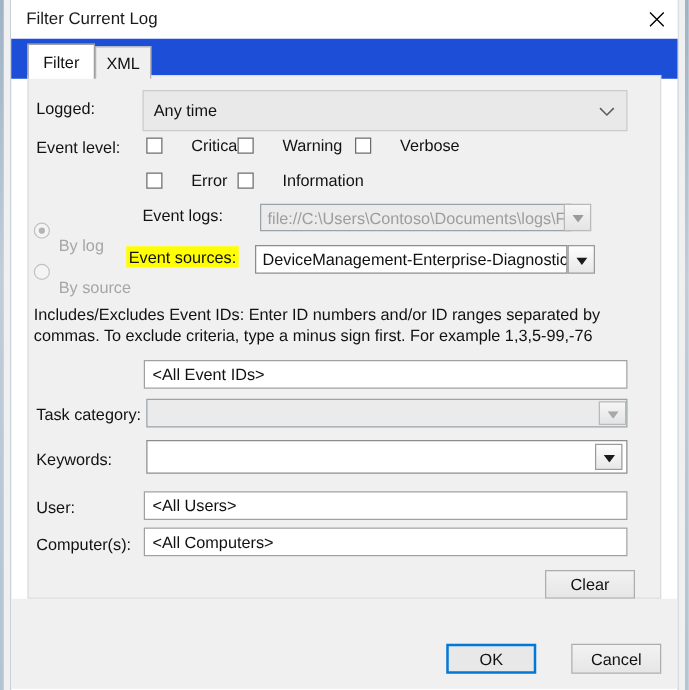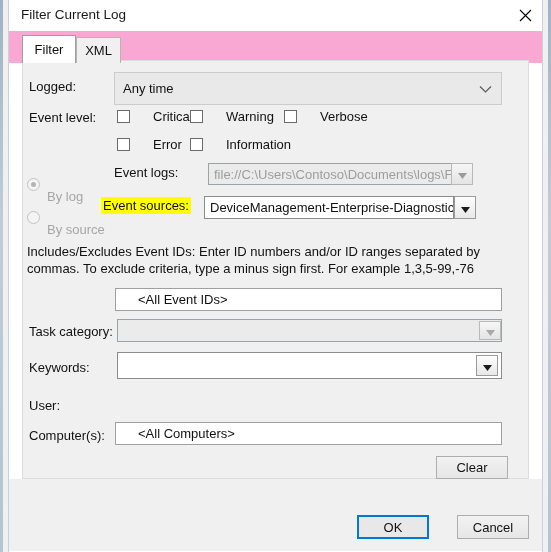--- a/index.html
+++ b/index.html
@@ -67,21 +67,21 @@
     justify-content: center;
     cursor: default;
   }
   #close-btn svg { display: block; }
 
   
   #tabstrip {
     position: absolute;
     left: 9px; top: 31px;
     width: 533px; height: 32px;
-    background: #f9a8d4;
+    background: #1d4ed8;
   }
   .tab {
     position: absolute;
     top: 6px;
     height: 26px;
     box-sizing: border-box;
     font-size: 13px;
     color: #111;
     display: flex;
     align-items: center;
@@ -158,21 +158,21 @@
     box-sizing: border-box;
     background: #ffffff;
     border: 1px solid #a0a0a0;
     font-size: 13px;
     color: #111;
     display: flex;
     align-items: center;
     cursor: text;
   }
   .tbox .val {
-    padding-left: 22px;
+    padding-left: 6px;
     white-space: nowrap;
     overflow: hidden;
     text-align: right;
   }
 
   
   .combo-classic {
     position: absolute;
     box-sizing: border-box;
     background: #ffffff;
@@ -412,20 +412,23 @@
   </div>
   <div class="dropbtn" style="left:476px; top:355px; height:21px;">
     <span>
       <svg width="9" height="6" viewBox="0 0 9 6" aria-hidden="true">
         <path d="M0 0 L9 0 L4.5 6 Z" fill="#1b1b1b"></path>
       </svg>
     </span>
   </div>
 
   <div class="lbl" style="left:29px; top:398px;">User:</div>
+  <div class="tbox" style="left:115px; top:393px; width:387px; height:23px;">
+    <span class="val">&lt;All Users&gt;</span>
+  </div>
 
   <div class="lbl" style="left:29px; top:428px;">Computer(s):</div>
   <div class="tbox" style="left:115px; top:422px; width:387px; height:23px;">
     <span class="val">&lt;All Computers&gt;</span>
   </div>
 
   <div class="btn" style="left:436px; top:456px; width:72px; height:23px;">Clear</div>
 
   <div id="bottombar"></div>
 

